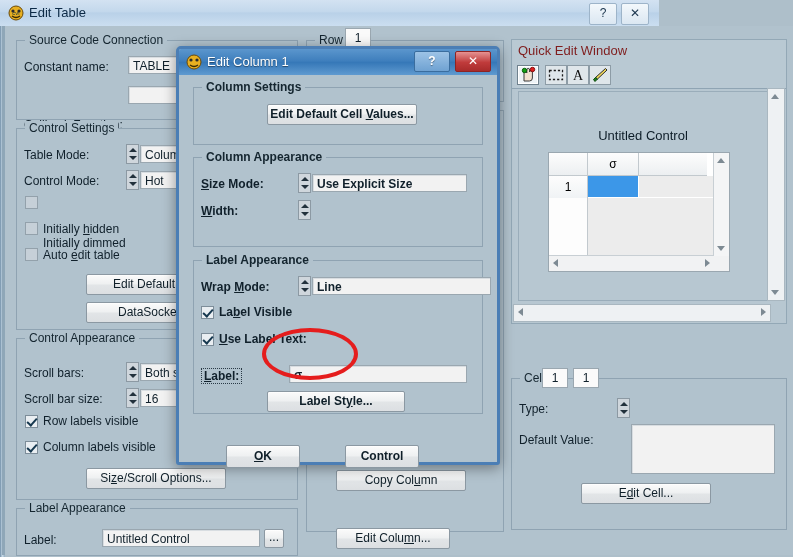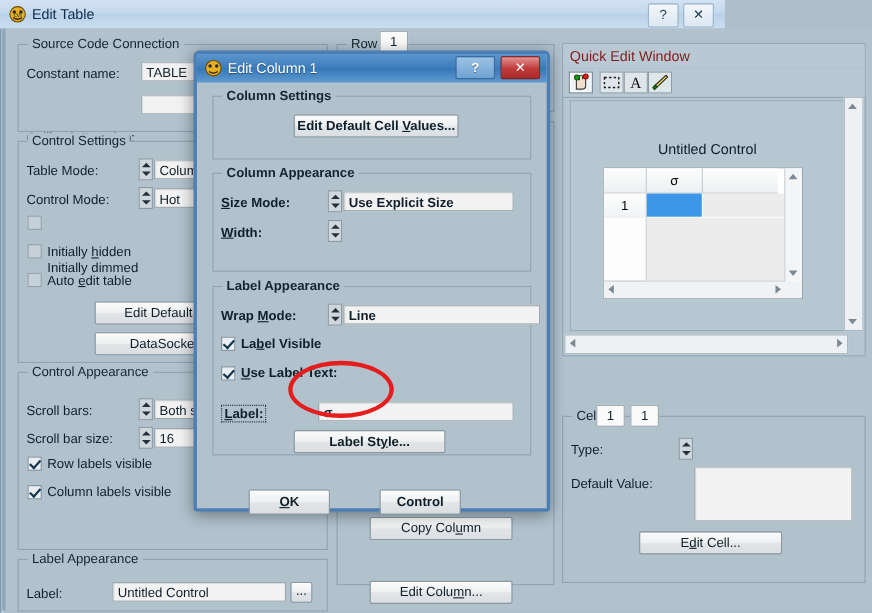--- a/index.html
+++ b/index.html
@@ -234,32 +234,33 @@
       <div class="a dn"></div>
     </div>
     <div class="tf" style="left:140px;top:389px;width:120px;">16</div>
 
     <div class="cb on" style="left:25px;top:415px;"></div>
     <div class="lbl" style="left:43px;top:414px;">Row labels visible</div>
 
     <div class="cb on" style="left:25px;top:441px;"></div>
     <div class="lbl" style="left:43px;top:440px;">Column labels visible</div>
 
+    <div class="btn" style="left:86px;top:468px;width:140px;">Si<u>z</u>e/Scroll Options...</div>
 
     <div class="grp" style="left:16px;top:508px;width:280px;height:46px;">
       <div class="lg">Label Appearance</div>
     </div>
     <div class="lbl" style="left:24px;top:533px;">Label:</div>
     <div class="tf" style="left:102px;top:529px;width:158px;">Untitled Control</div>
     <div class="btn" style="left:264px;top:529px;width:20px;height:19px;line-height:15px;">...</div>
 
     <div class="grp" style="left:306px;top:110px;width:196px;height:420px;">
     </div>
     <div class="btn" style="left:336px;top:470px;width:130px;">Copy Col<u>u</u>mn</div>
-    <div class="btn" style="left:336px;top:528px;width:130px;">Edit Colu<u>m</u>n...</div>
+    <div class="btn" style="left:336px;top:528px;width:114px;">Edit Colu<u>m</u>n...</div>
 
     <div class="qew">
       <div class="qew-head">
         <span>Quick Edit Window</span>
       </div>
       <div class="qew-tools">
         <div class="tool sel" style="left:5px;">
           <svg viewBox="0 0 20 18" width="20" height="18">
             <path d="M6 15 L6 7 q0-1.6 1.4-1.6 T8.8 7 L8.8 4 q0-1.6 1.4-1.6 T11.6 4 L11.6 6 q0-1.5 1.4-1.5 T14.4 6 L14.4 12 q0 3-3 3 z" fill="#f2e0cf" stroke="#3a3a3a" stroke-width="1"></path>
             <circle cx="6.5" cy="4.5" r="2.2" fill="#13a013" stroke="#0a5c0a"></circle>

